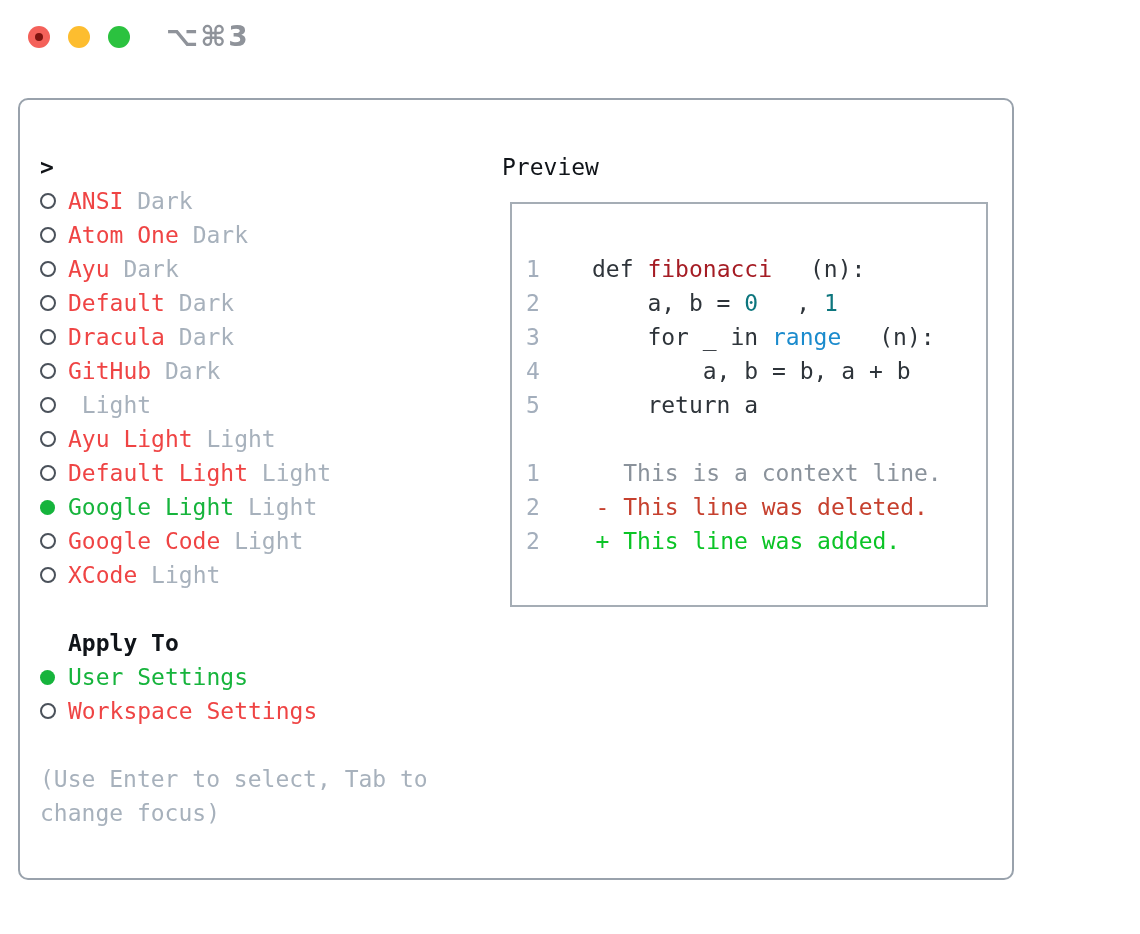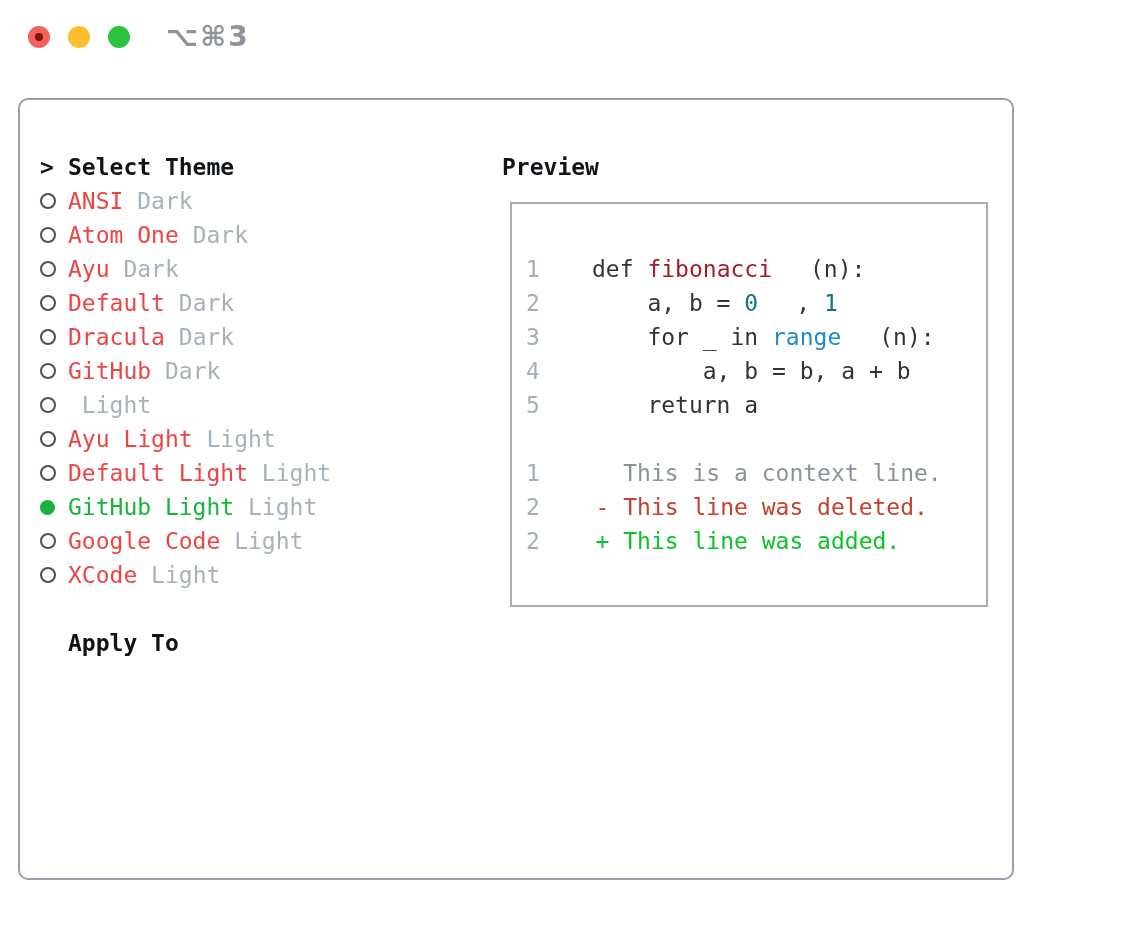--- a/index.html
+++ b/index.html
@@ -33,21 +33,21 @@
   .prompt{font-weight:bold;color:#111418;}
   .radio{width:12px;height:12px;border:2px solid #4a515a;border-radius:50%;box-sizing:content-box;}
   .radio.sel{width:15px;height:15px;border:none;background:var(--sel-green);}
   .hdr{font-weight:bold;color:#101419;}
   .item-name{color:#ef4444;white-space:pre;}
   .item-name.selected{color:var(--sel-green);}
   .item-suffix{color:#a7b1bc;white-space:pre;}
   .spacer{height:34px;}
   .hint{color:#a7b1bc;width:450px;line-height:34px;}
   
-  .preview-hdr{position:absolute;left:482px;top:50px;font-size:23px;line-height:34px;font-weight:bold;color:#101419;}
+  .preview-hdr{position:absolute;left:482px;top:50px;font-size:23px;line-height:34px;font-weight:normal;color:#101419;}
   .preview-box{
     position:absolute;left:490px;top:102px;width:478px;height:405px;
     border:2px solid #a5adb5;box-sizing:border-box;background:#ffffff;
     padding-top:48px;font-size:23px;
   }
   .pline{display:flex;height:34px;line-height:34px;padding-left:14px;}
   .ln{width:28px;flex:0 0 28px;color:#a3aebc;}
   .ptext{white-space:pre;}
   .c-code{color:#2e343a;margin-left:38px;}
   .c-func{color:var(--func-red);}
@@ -68,21 +68,20 @@
   <span class="tl green"></span>
   <span class="win-title">⌥⌘3</span>
 </div>
 
 <div class="panel">
   <div class="left-col">
     <div class="row">
       <span class="marker">
           <span class="prompt">&gt;</span>
         </span>
-      <span class="hdr">Select Theme</span>
     </div>
     <div id="theme-items">
         <div class="row">
           <span class="marker">
             <span class="radio"></span>
           </span>
           <span class="item-name">ANSI</span>
           <span class="item-suffix"> Dark</span>
         </div>
         <div class="row">
@@ -137,21 +136,21 @@
           <span class="marker">
             <span class="radio"></span>
           </span>
           <span class="item-name">Default Light</span>
           <span class="item-suffix"> Light</span>
         </div>
         <div class="row">
           <span class="marker">
             <span class="radio sel"></span>
           </span>
-          <span class="item-name selected">GitHub Light</span>
+          <span class="item-name selected">Google Light</span>
           <span class="item-suffix"> Light</span>
         </div>
         <div class="row">
           <span class="marker">
             <span class="radio"></span>
           </span>
           <span class="item-name">Google Code</span>
           <span class="item-suffix"> Light</span>
         </div>
         <div class="row">
@@ -161,22 +160,35 @@
           <span class="item-name">XCode</span>
           <span class="item-suffix"> Light</span>
         </div>
       </div>
     <div class="spacer"></div>
     <div class="row">
       <span class="marker"></span>
       <span class="hdr">Apply To</span>
     </div>
     <div id="apply-items">
+        <div class="row">
+          <span class="marker">
+            <span class="radio sel"></span>
+          </span>
+          <span class="item-name selected">User Settings</span>
+        </div>
+        <div class="row">
+          <span class="marker">
+            <span class="radio"></span>
+          </span>
+          <span class="item-name">Workspace Settings</span>
+        </div>
       </div>
     <div class="spacer"></div>
+    <div class="hint">(Use Enter to select, Tab to change focus)</div>
   </div>
 
   <div class="preview-hdr">Preview</div>
   <div class="preview-box" id="preview-box">
       <div class="pline">
         <span class="ln">1</span>
         <span class="ptext"><span class="c-code">def </span><span class="c-func">fibonacci</span><span class="c-code">(n):</span></span>
       </div>
       <div class="pline">
         <span class="ln">2</span>

